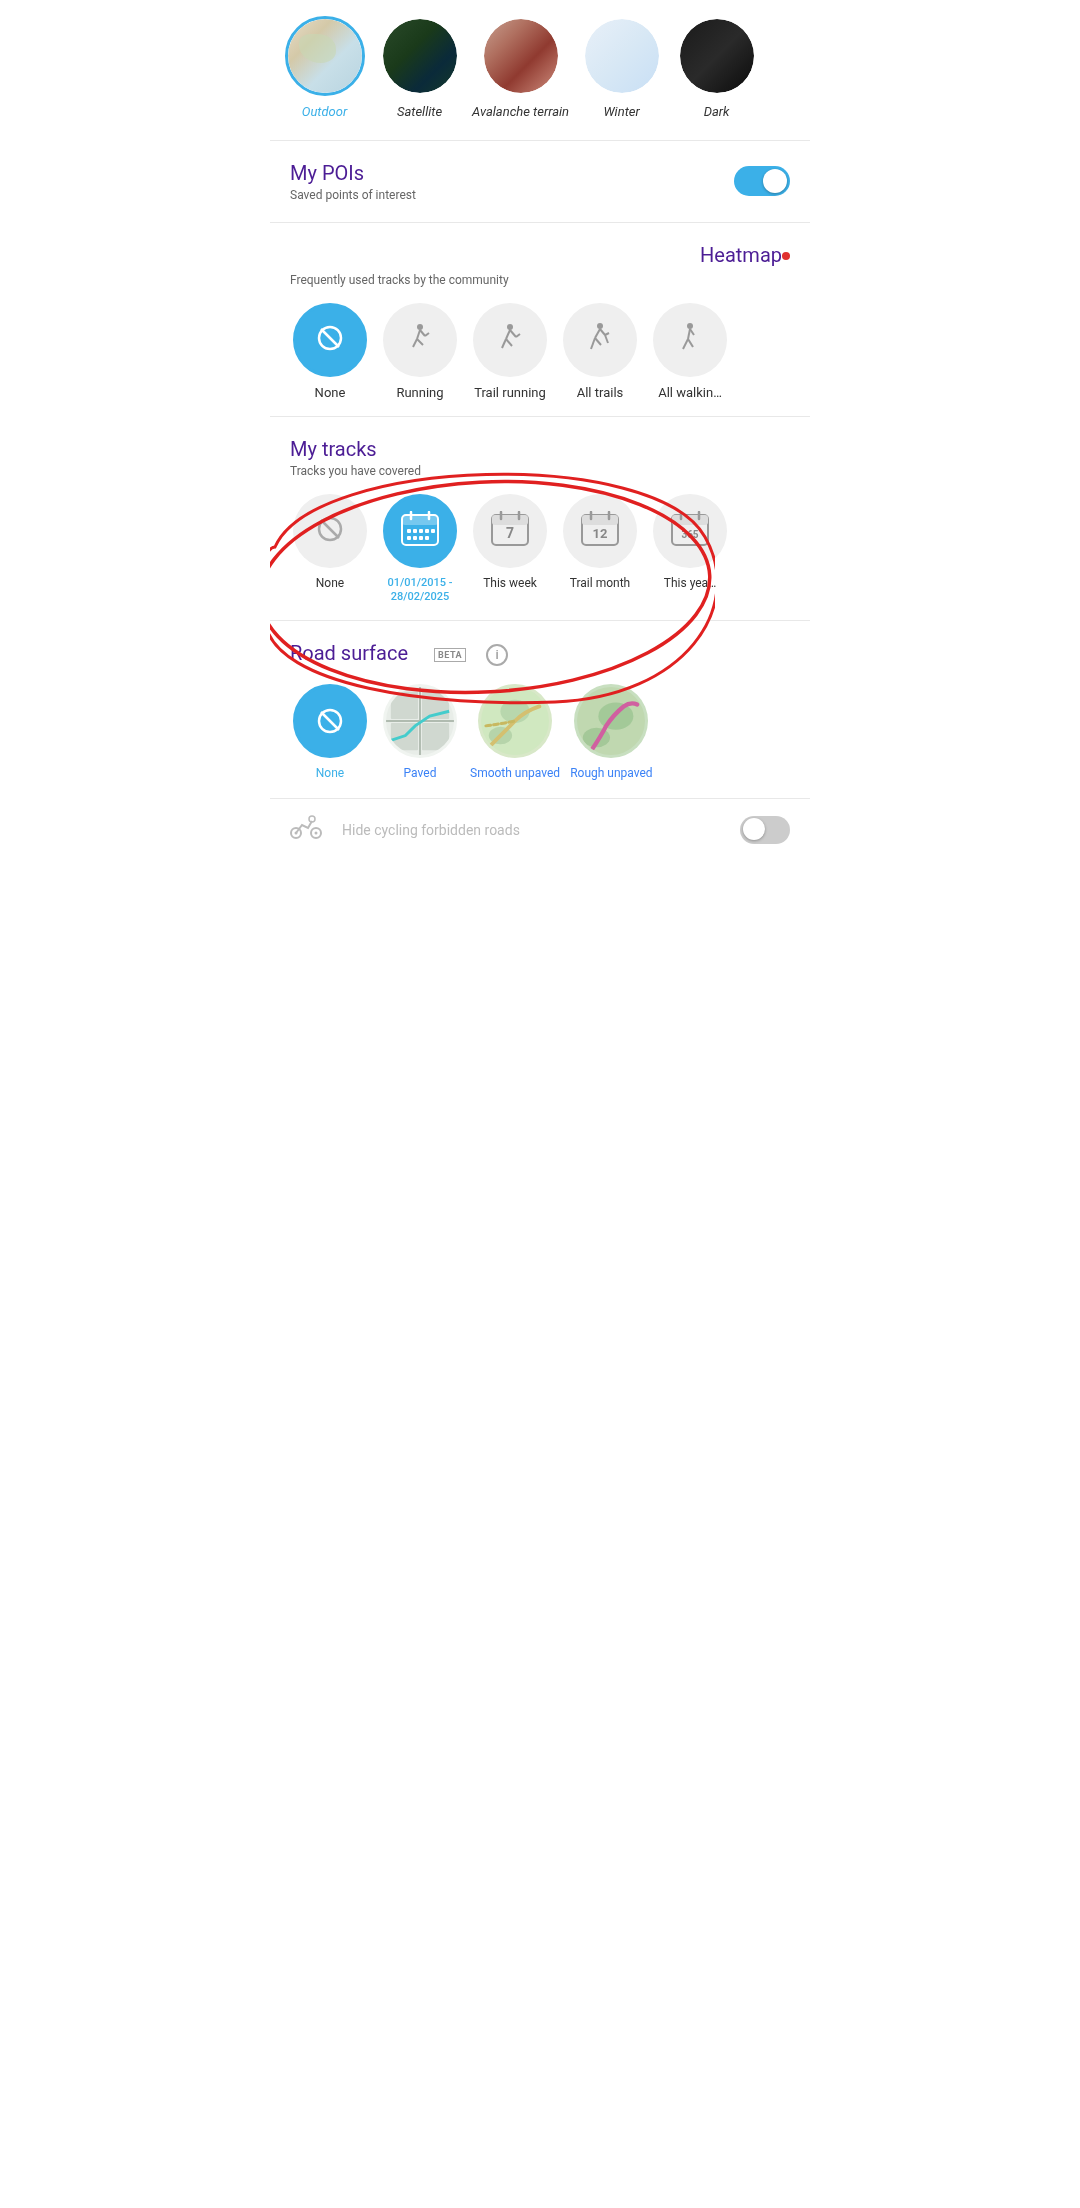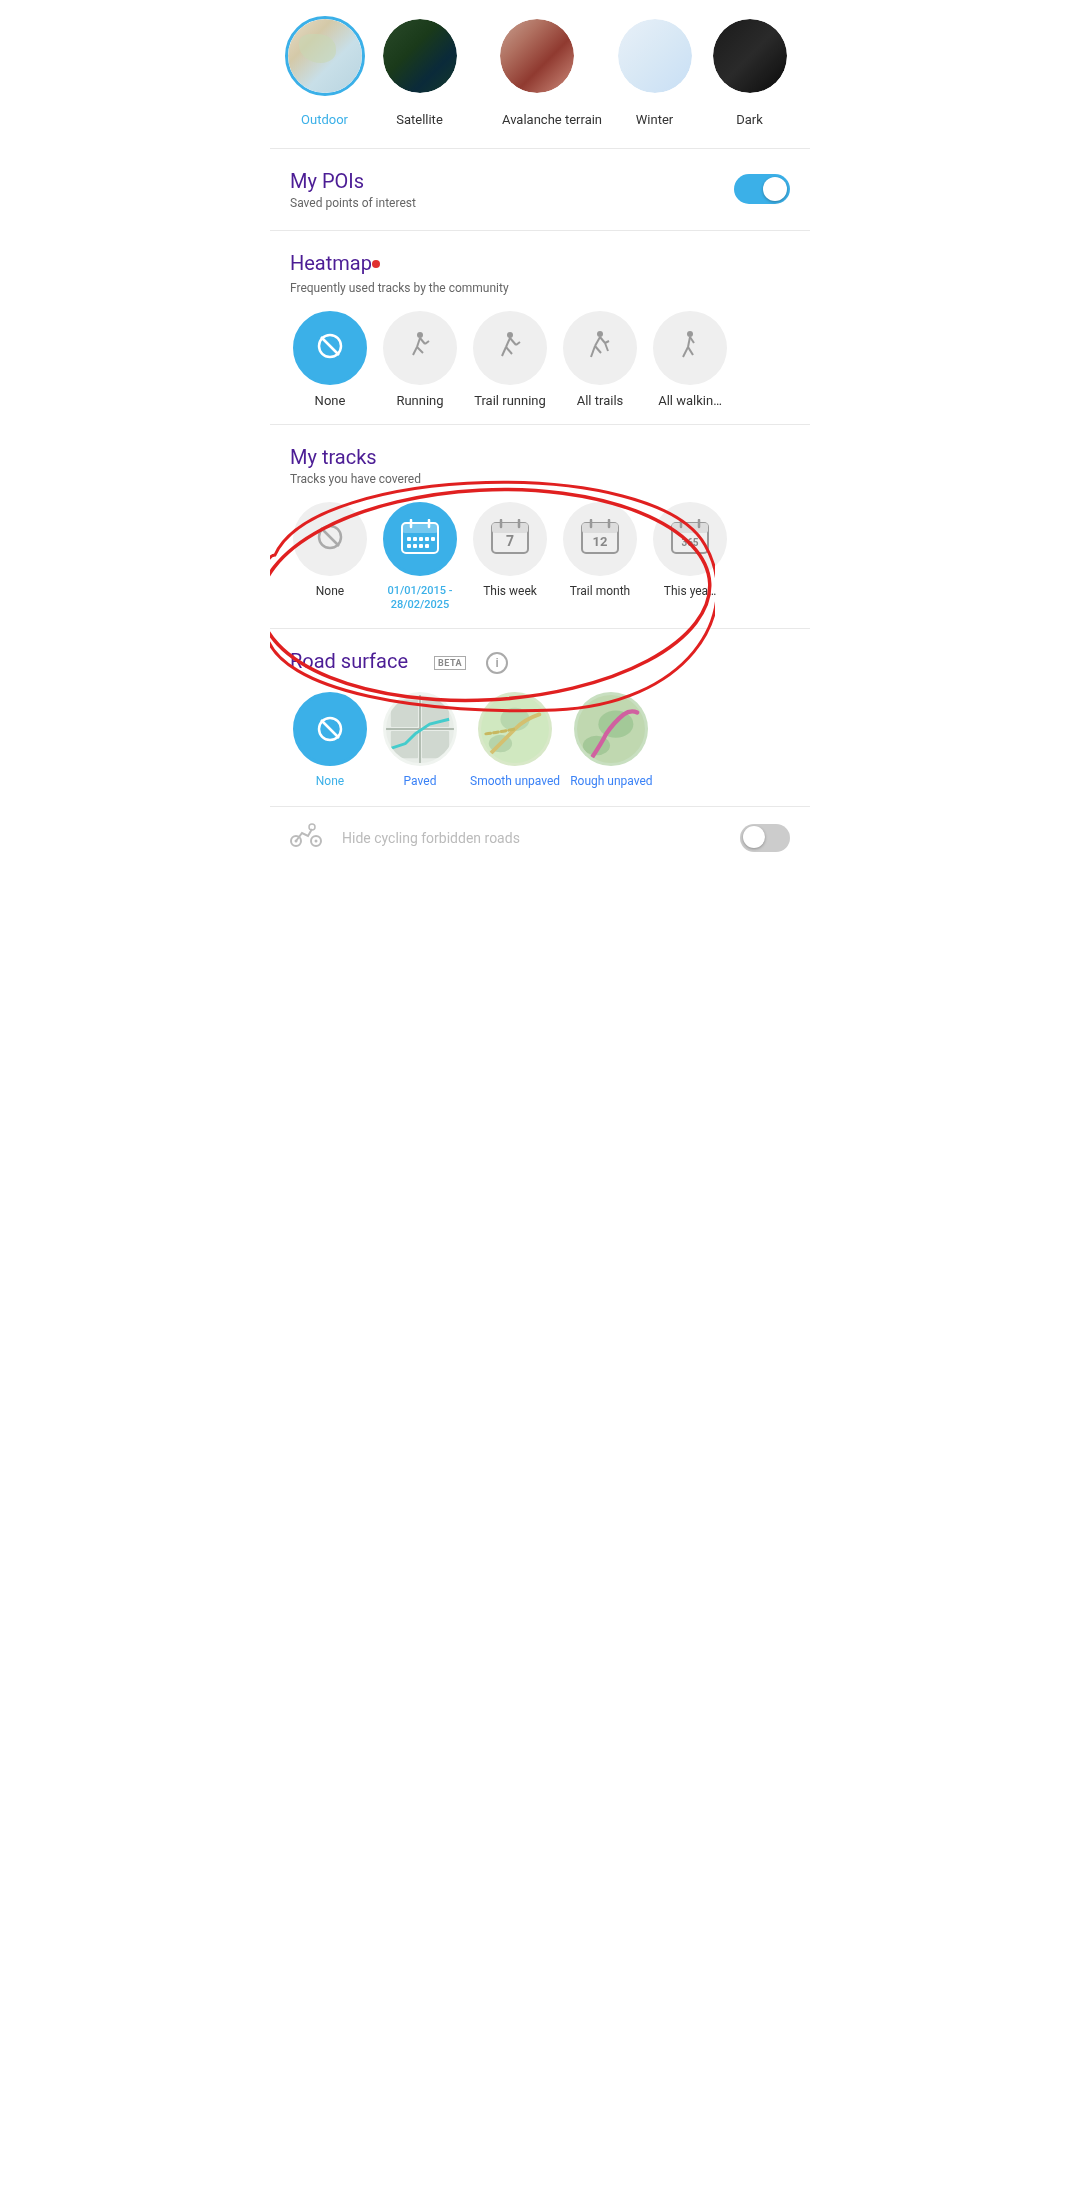--- a/index.html
+++ b/index.html
@@ -21,23 +21,24 @@
       display: flex;
       gap: 10px;
       overflow-x: auto;
       scrollbar-width: none;
     }
     .map-types-row::-webkit-scrollbar { display: none; }
     .map-type-item {
       display: flex;
       flex-direction: column;
       align-items: center;
-      gap: 16px;
+      gap: 8px;
       min-width: 85px;
       cursor: pointer;
+      font-style: italic;
     }
     .map-type-circle {
       width: 80px;
       height: 80px;
       border-radius: 50%;
       overflow: hidden;
       position: relative;
       border: 3px solid transparent;
     }
     .map-type-circle.selected {
@@ -110,21 +111,21 @@
     }
 
     
     .heatmap-section {
       padding: 20px 20px 0;
       border-bottom: 1px solid #e8e8e8;
     }
     .section-header-row {
       display: flex;
       align-items: center;
-      justify-content: flex-start;
+      justify-content: flex-end;
       margin-bottom: 3px;
     }
     .red-dot {
       width: 8px;
       height: 8px;
       background: #e03030;
       border-radius: 50%;
     }
     .heatmap-icons-row {
       display: flex;
@@ -326,21 +327,21 @@
       <div class="map-type-circle">
         <div class="map-type-circle-inner map-satellite"></div>
       </div>
       <span class="map-type-label">Satellite</span>
     </div>
 
     <div class="map-type-item">
       <div class="map-type-circle">
         <div class="map-type-circle-inner map-avalanche"></div>
       </div>
-      <span class="map-type-label" style="text-align:right;margin-left:30px;">Avalanche terrain</span>
+      <span class="map-type-label" style="text-align:right;">Avalanche terrain</span>
     </div>
 
     <div class="map-type-item">
       <div class="map-type-circle">
         <div class="map-type-circle-inner map-winter"></div>
       </div>
       <span class="map-type-label">Winter</span>
     </div>
 
     <div class="map-type-item">

